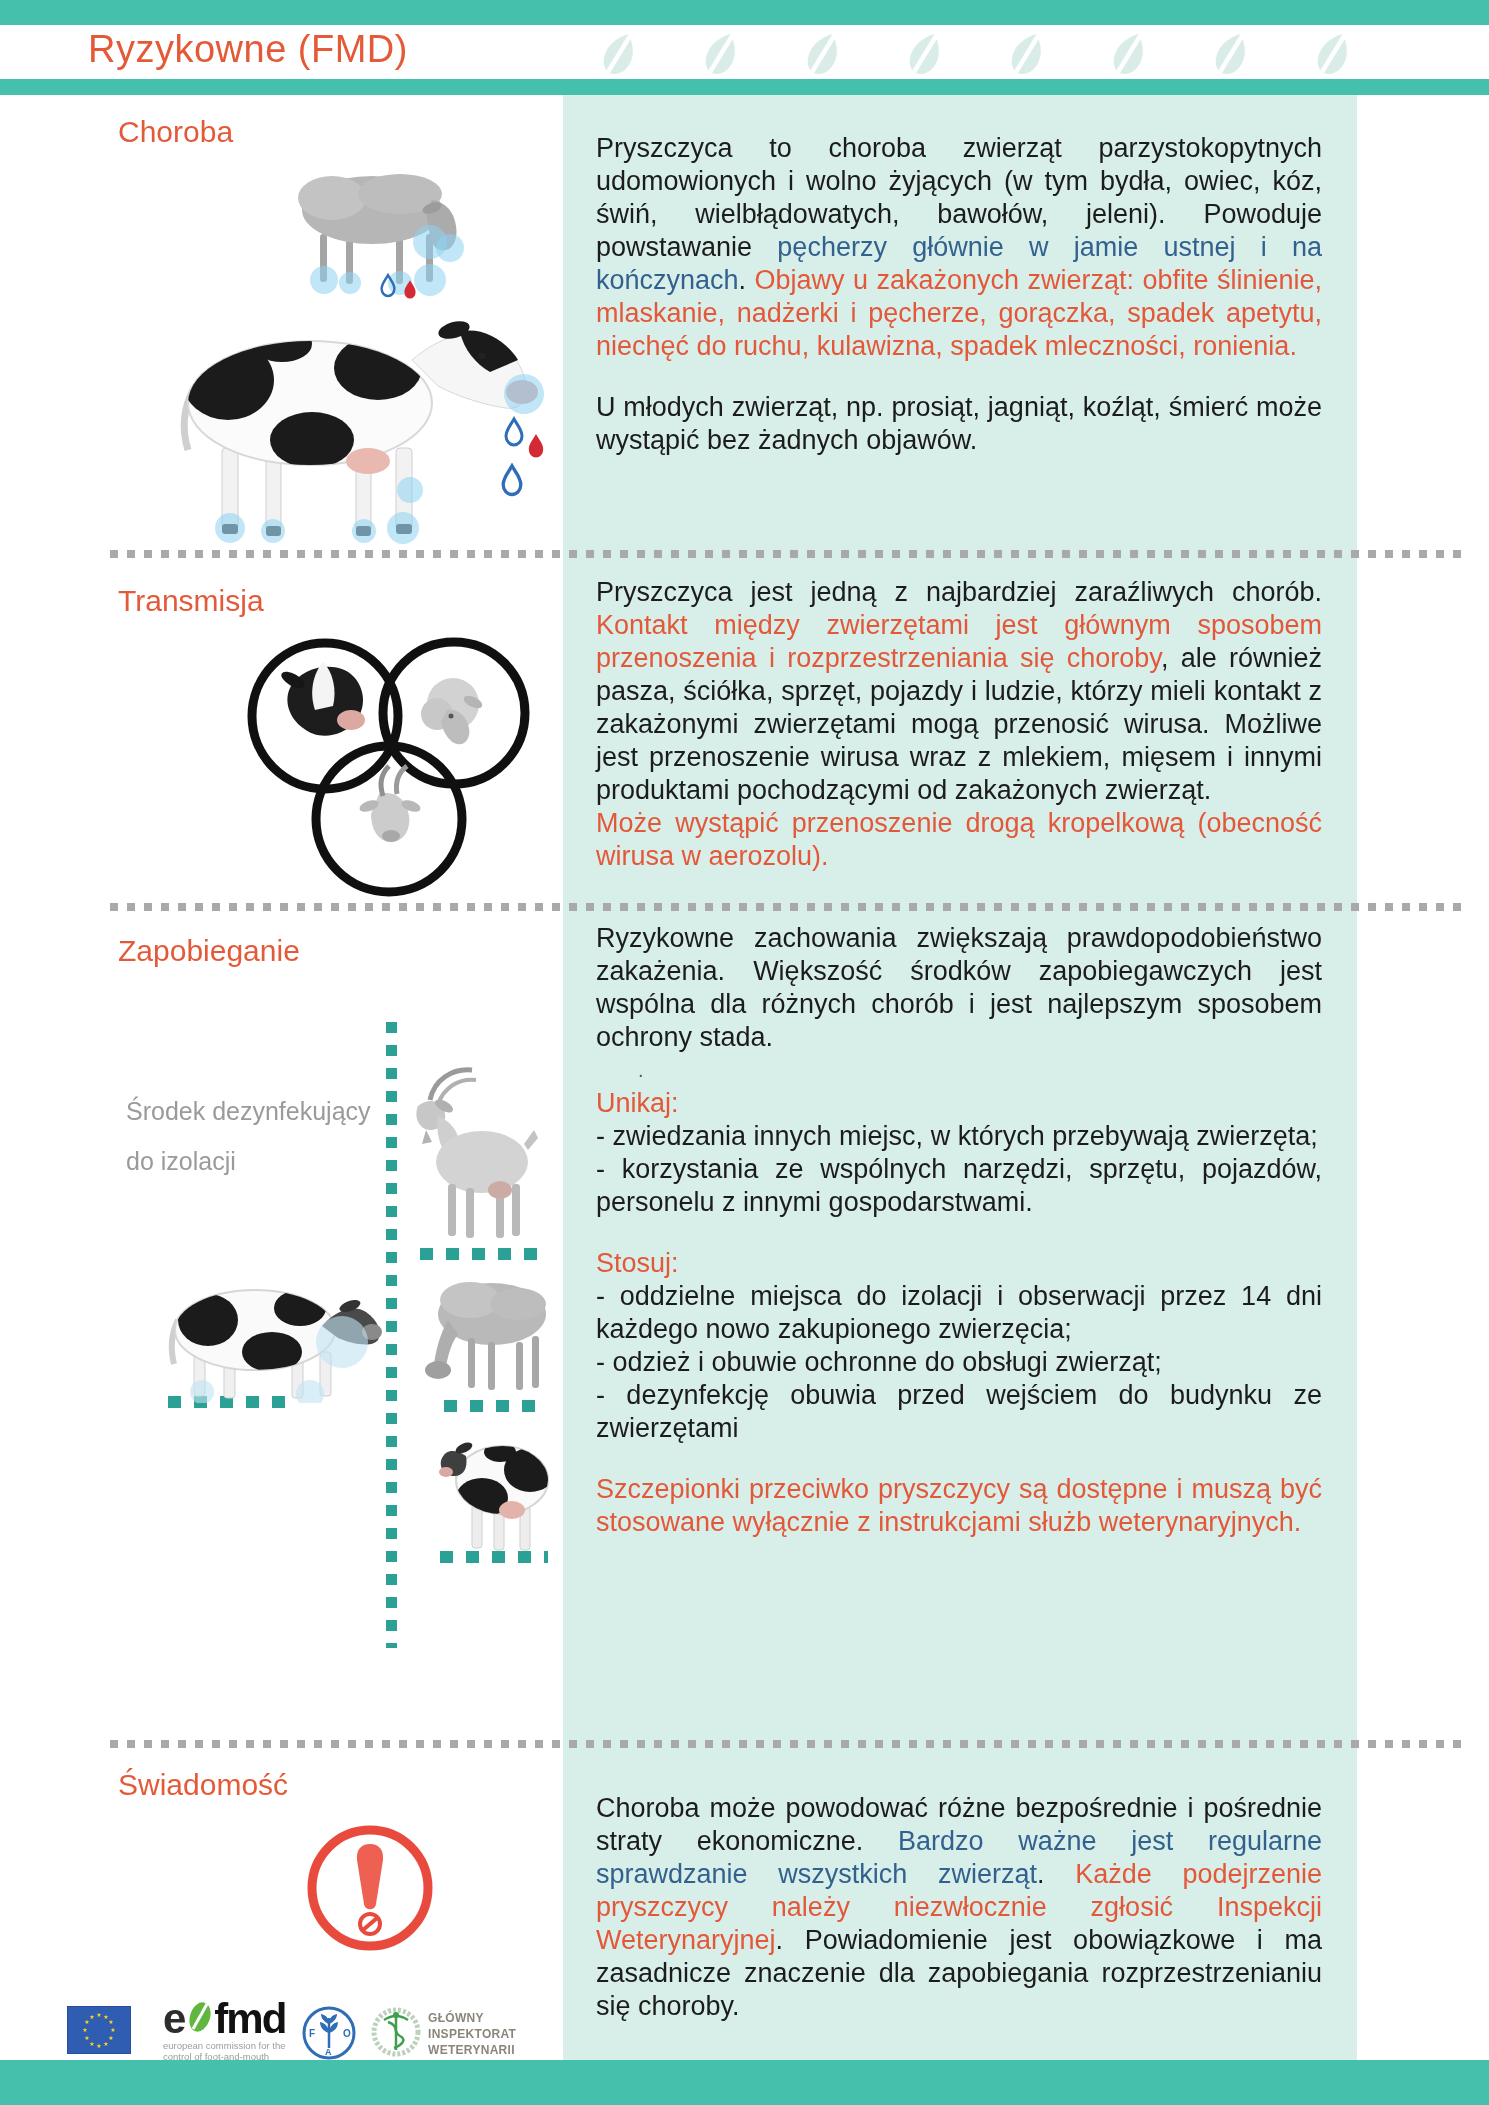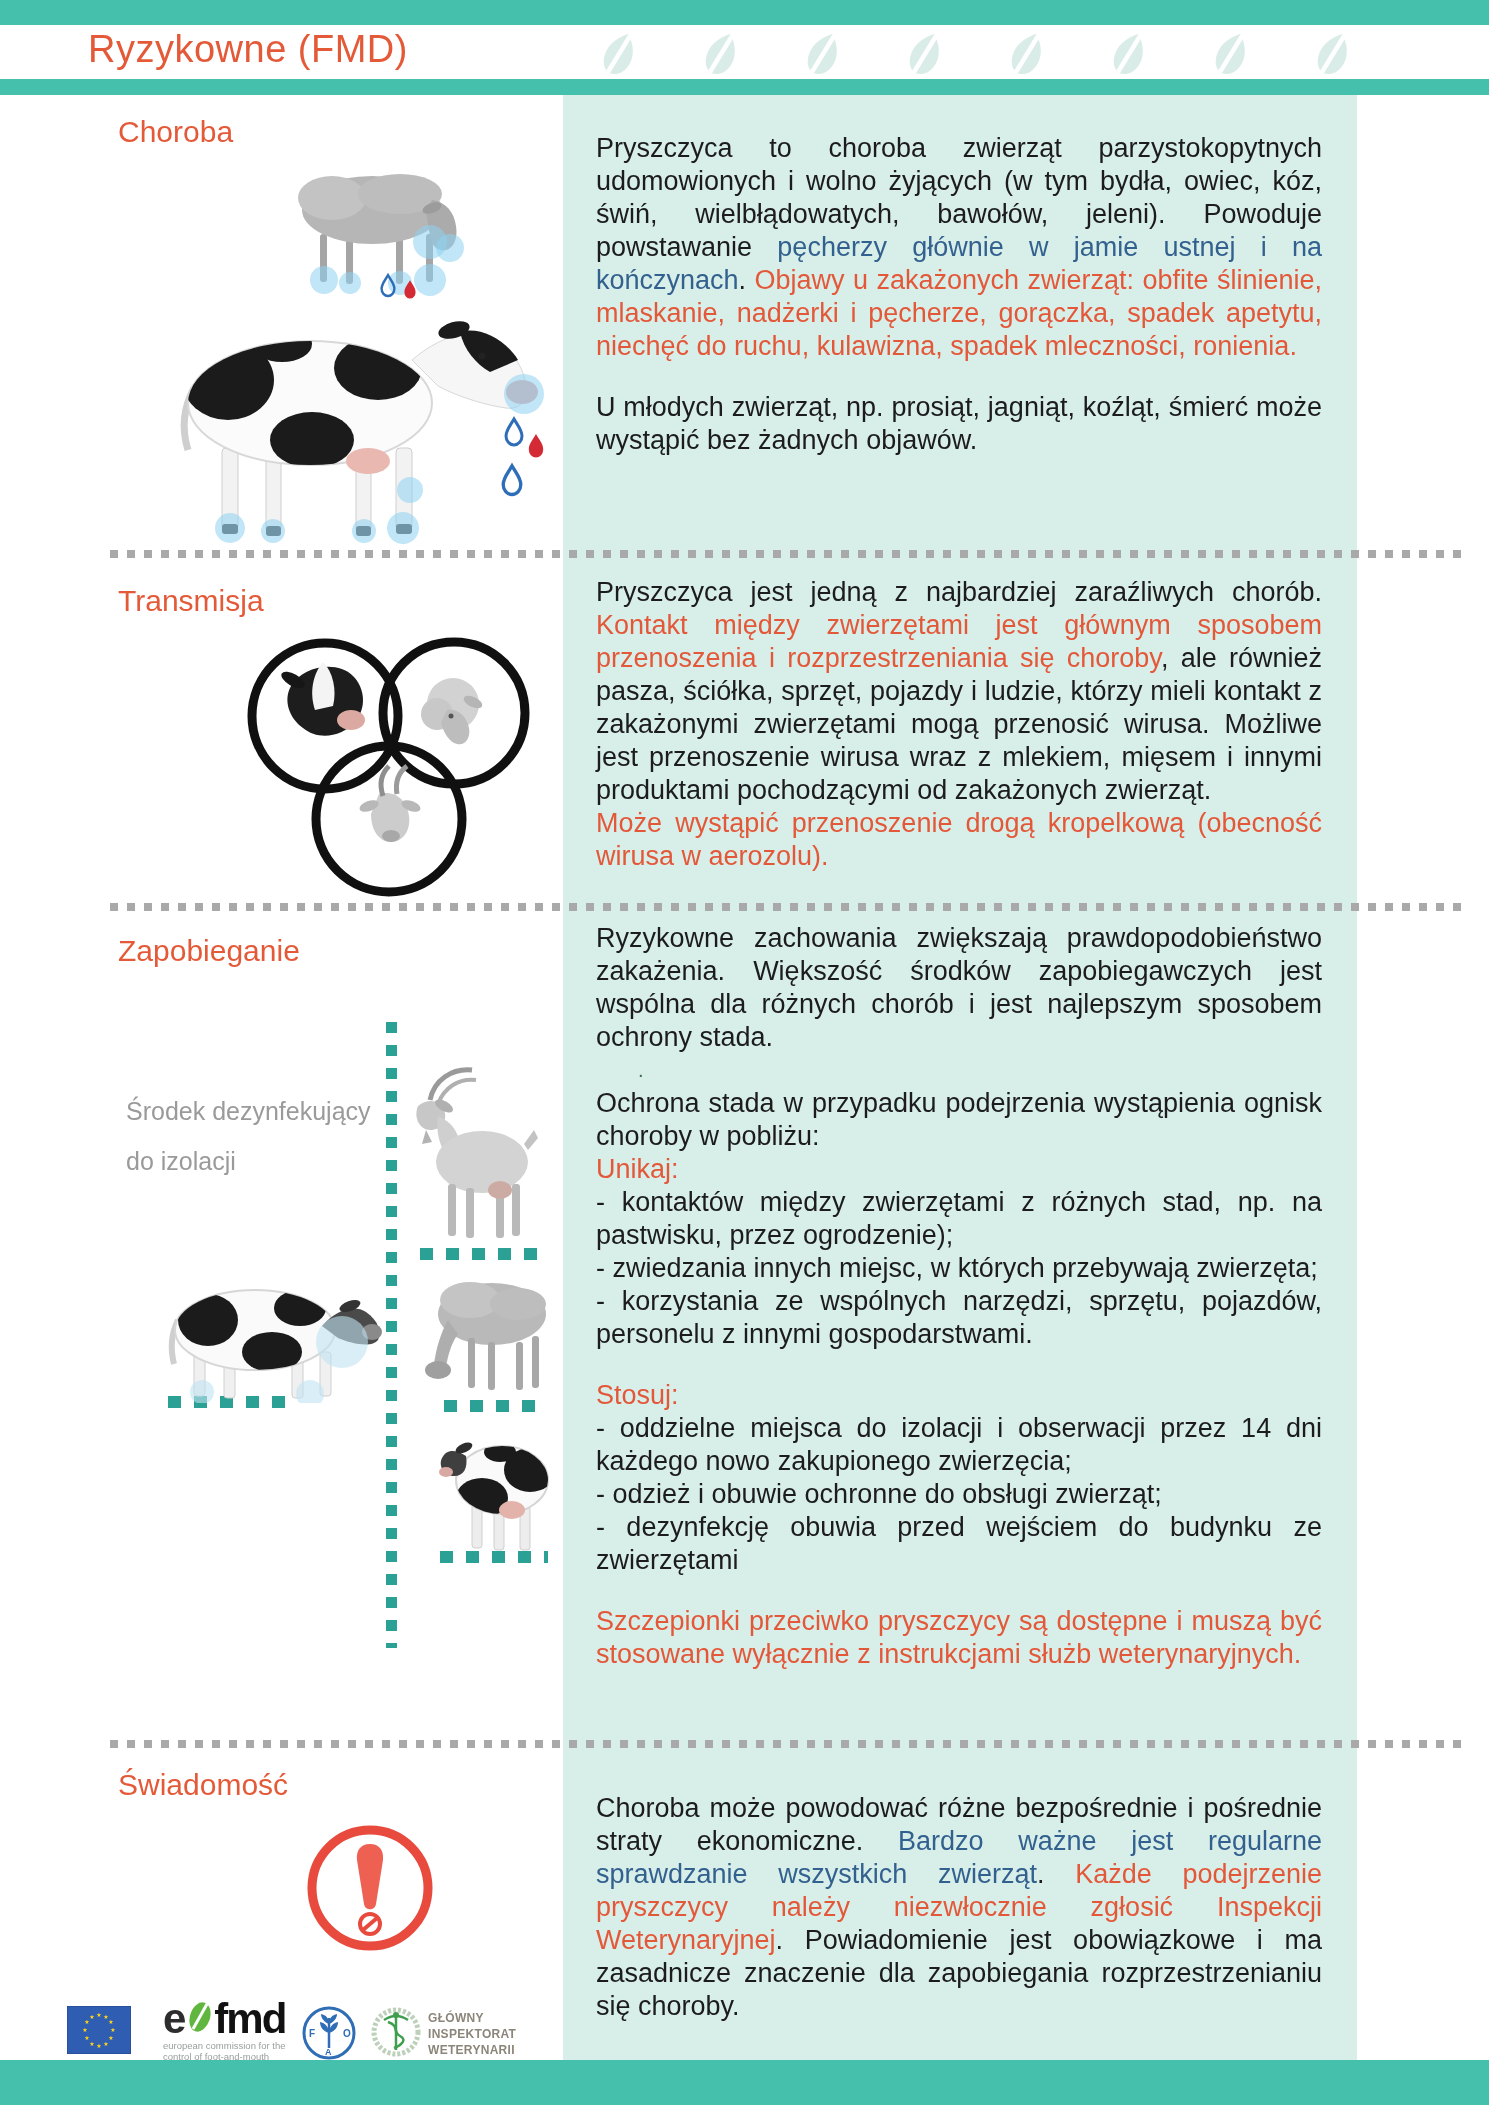--- a/index.html
+++ b/index.html
@@ -99,23 +99,21 @@
   </div>
 
   <div class="tblock" style="top:576px;">
     <p><span class="run-k">Pryszczyca jest jedną z najbardziej zaraźliwych chorób. </span><span class="run-o">Kontakt między zwierzętami jest głównym sposobem przenoszenia i rozprzestrzeniania się choroby</span><span class="run-k">, ale również pasza, ściółka, sprzęt, pojazdy i ludzie, którzy mieli kontakt z zakażonymi zwierzętami mogą przenosić wirusa. Możliwe jest przenoszenie wirusa wraz z mlekiem, mięsem i innymi produktami pochodzącymi od zakażonych zwierząt.</span></p>
     <p><span class="run-o">Może wystąpić przenoszenie drogą kropelkową (obecność wirusa w aerozolu).</span></p>
   </div>
 
   <div class="tblock" style="top:922px;">
     <p><span class="run-k">Ryzykowne zachowania zwiększają prawdopodobieństwo zakażenia. Większość środków zapobiegawczych jest wspólna dla różnych chorób i jest najlepszym sposobem ochrony stada.</span></p>
     <p class="stray">.</p>
-    <p><span class="run-k">Ochrona stada w przypadku podejrzenia wystąpienia ognisk choroby w pobliżu:</span></p>
     <p><span class="run-o">Unikaj:</span></p>
-    <p><span class="run-k">- kontaktów między zwierzętami z różnych stad, np. na pastwisku, przez ogrodzenie);</span></p>
     <p><span class="run-k">- zwiedzania innych miejsc, w których przebywają zwierzęta;</span></p>
     <p><span class="run-k">- korzystania ze wspólnych narzędzi, sprzętu, pojazdów, personelu z innymi gospodarstwami.</span></p>
     <p class="gap"><span class="run-o">Stosuj:</span></p>
     <p><span class="run-k">- oddzielne miejsca do izolacji i obserwacji przez 14 dni każdego nowo zakupionego zwierzęcia;</span></p>
     <p><span class="run-k">- odzież i obuwie ochronne do obsługi zwierząt;</span></p>
     <p><span class="run-k">- dezynfekcję obuwia przed wejściem do budynku ze zwierzętami</span></p>
     <p class="gap"><span class="run-o">Szczepionki przeciwko pryszczycy są dostępne i muszą być stosowane wyłącznie z instrukcjami służb weterynaryjnych.</span></p>
   </div>
 
   <div class="tblock" style="top:1792px;">

